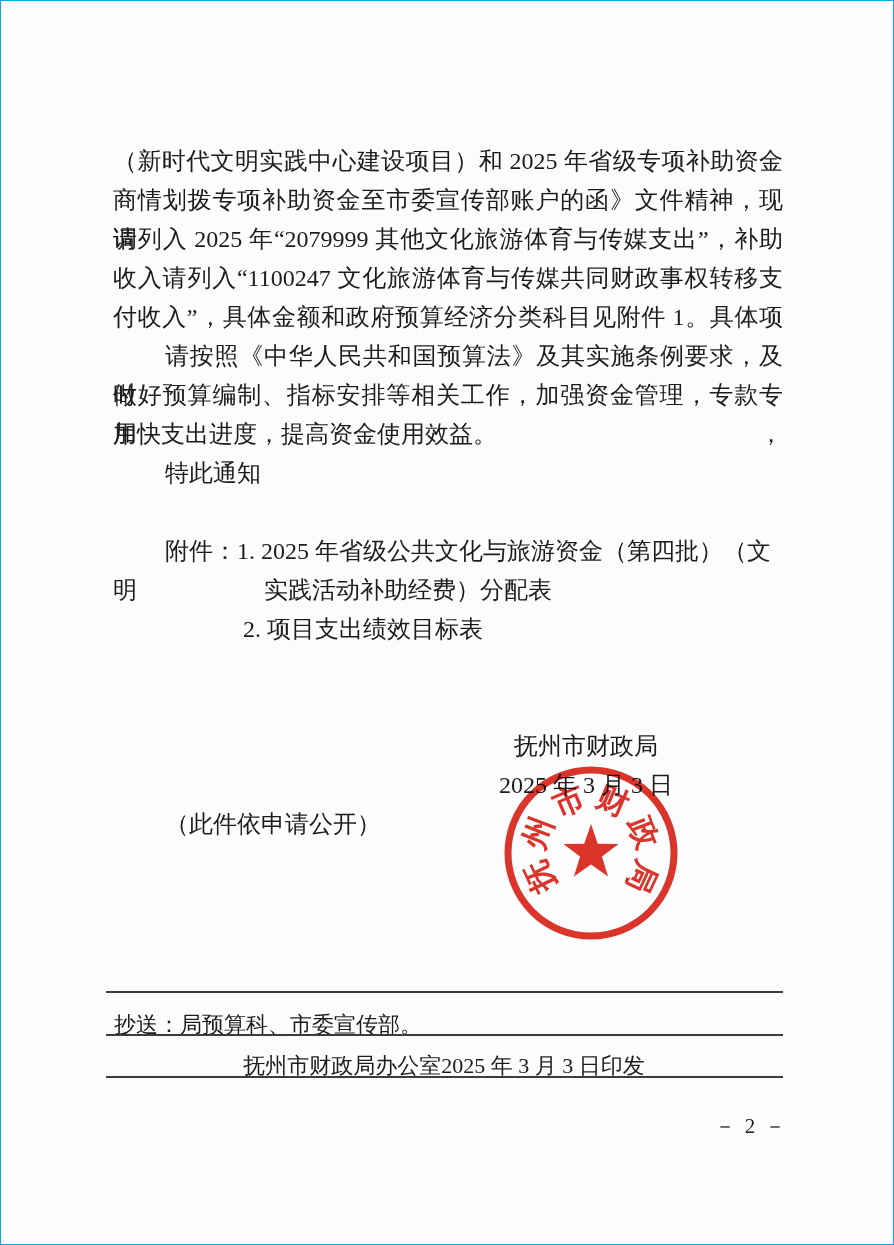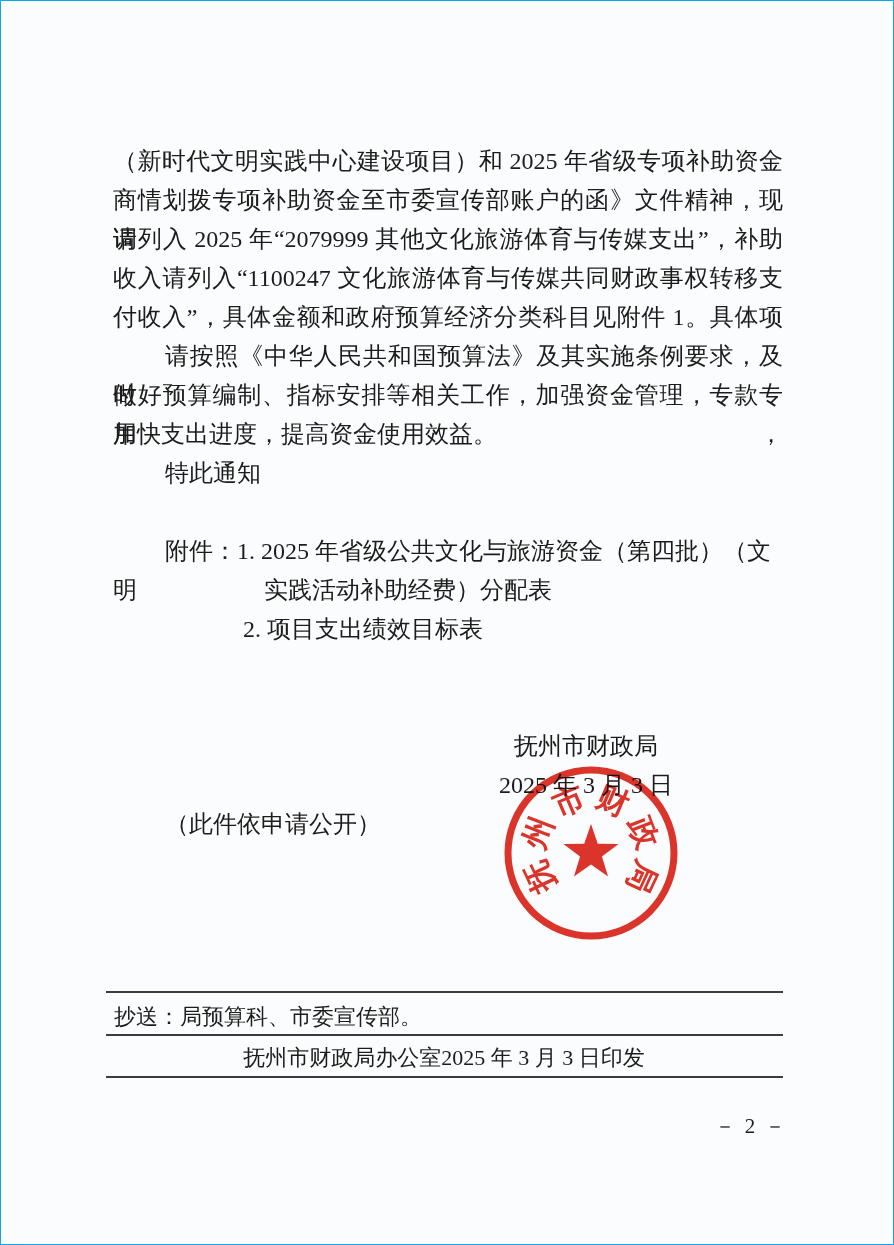--- a/index.html
+++ b/index.html
@@ -46,20 +46,21 @@
     position:absolute;left:105px;width:677px;height:2px;
     background:#3c3c3c;
   }
   .rule-1{top:990px;}
   .rule-2{top:1033px;}
   .rule-3{top:1075px;}
   .footer-row{
     position:absolute;left:105px;width:677px;
     font-size:22px;line-height:34px;
     box-sizing:border-box;
+    margin-top:8px;
   }
   .cc-row{top:999px;padding-left:8px;}
   .office-row{
     top:1040px;display:flex;justify-content:center;
     padding:0 9px 0 8px;
   }
   .page-number{
     position:absolute;top:1110px;left:690px;width:120px;
     text-align:center;font-size:21px;line-height:30px;
     letter-spacing:2px;

